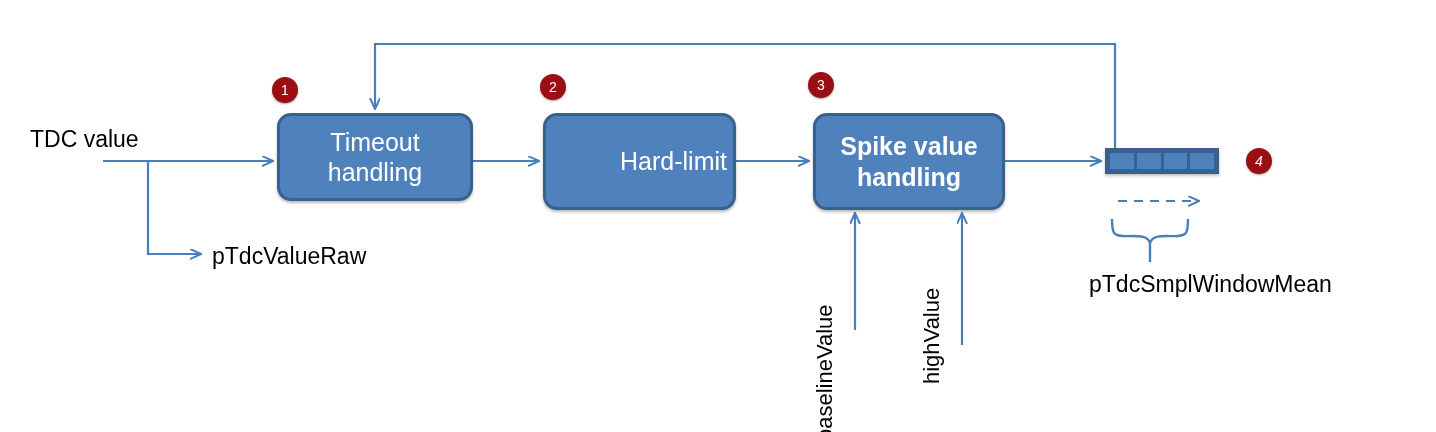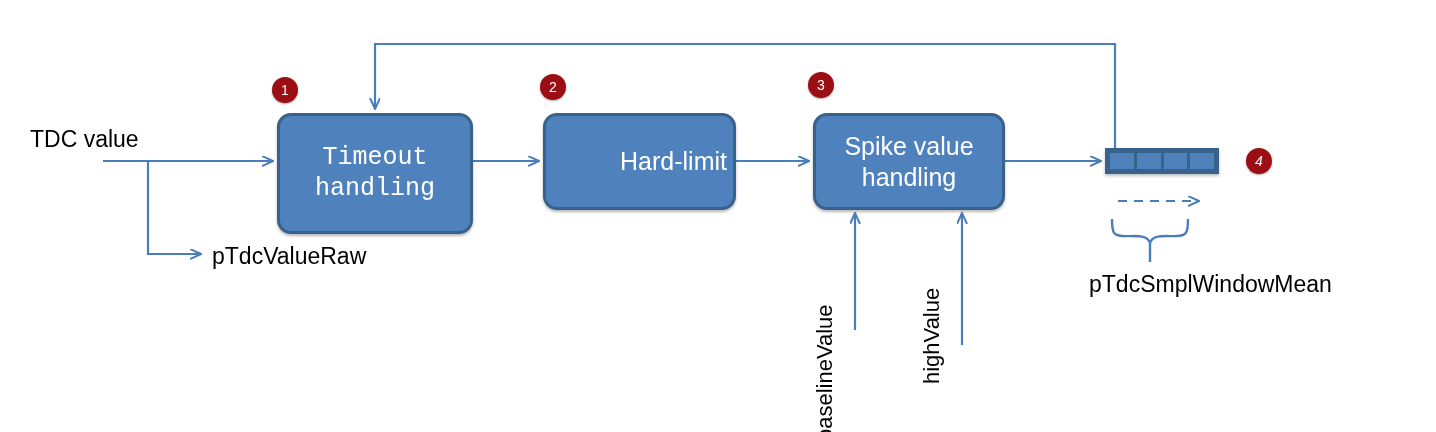--- a/index.html
+++ b/index.html
@@ -37,23 +37,23 @@
     align-items: center;
     justify-content: center;
     text-align: center;
     font-size: 25px;
     line-height: 1.22;
     font-family: "Liberation Sans", sans-serif;
     box-shadow: 0 2px 3px rgba(0,0,0,0.28);
   }
   .proc-box .label { display: block; padding: 0 6px; }
 
-  #box-timeout   { left: 277px; top: 113px; width: 196px; height: 121px; font-family: Liberation Mono, monospace; }
+  #box-timeout   { left: 277px; top: 113px; width: 196px; height: 88px; }
   #box-hardlimit { left: 543px; top: 113px; width: 193px; height: 97px; justify-content: flex-end; }
-  #box-spike     { left: 813px; top: 113px; width: 192px; height: 97px; }
+  #box-spike     { left: 813px; top: 113px; width: 192px; height: 97px; font-weight: bold; }
 
   
   .badge {
     position: absolute;
     width: 26px;
     height: 26px;
     border-radius: 50%;
     background: #9b0f14;
     color: #ffffff;
     font-size: 14px;

